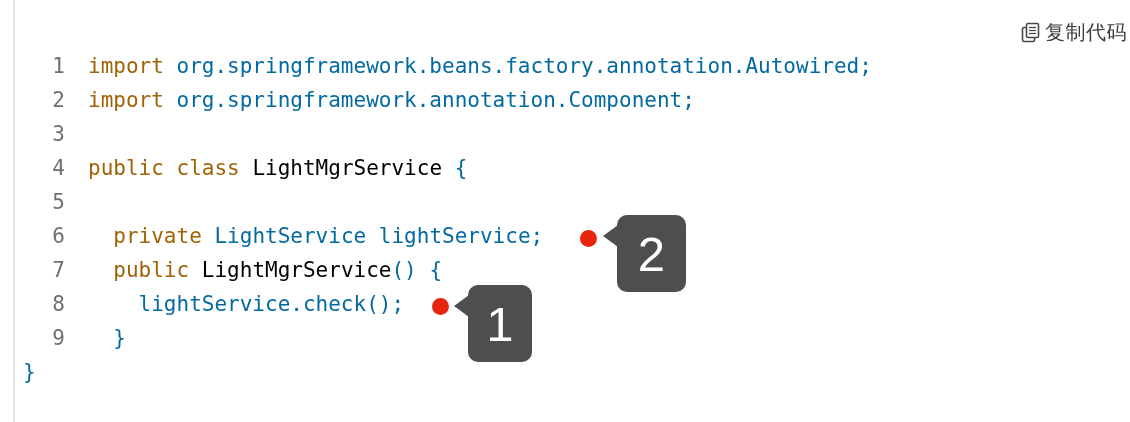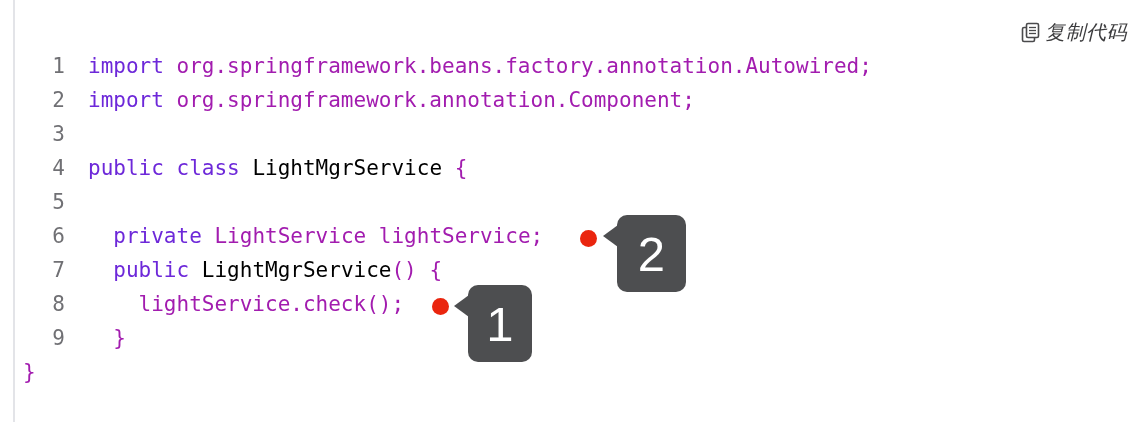--- a/index.html
+++ b/index.html
@@ -31,21 +31,20 @@
     gap: 5px;
     cursor: pointer;
     white-space: nowrap;
     color: #3c3c3e;
   }
   .copy-btn .icon { width: 20px; height: 23px; display: inline-block; }
   .copy-btn .label {
     font-size: 20px;
     letter-spacing: 0.5px;
     color: #3c3c3e;
-    font-style: italic;
   }
   
   .code-block {
     position: absolute;
     left: 0;
     top: 49px;
     width: 1130px;
     font-family: "DejaVu Sans Mono", "Liberation Mono", monospace;
     font-size: 21px;
   }
@@ -61,23 +60,23 @@
     color: #707074;
     line-height: 34px;
     user-select: none;
   }
   .line-code {
     margin-left: 23px;
     white-space: pre;
     line-height: 34px;
     color: #56575c;
   }
-  .tok-kw  { color: #6d28d9; }
+  .tok-kw  { color: #a16207; }
   .tok-cls { color: #000000; }
-  .tok-pl  { color: #a21caf; }
+  .tok-pl  { color: #0369a1; }
   
   .marker-dot {
     position: absolute;
     width: 17px;
     height: 17px;
     border-radius: 50%;
     background: #ea250e;
   }
   .marker-bubble {
     position: absolute;

